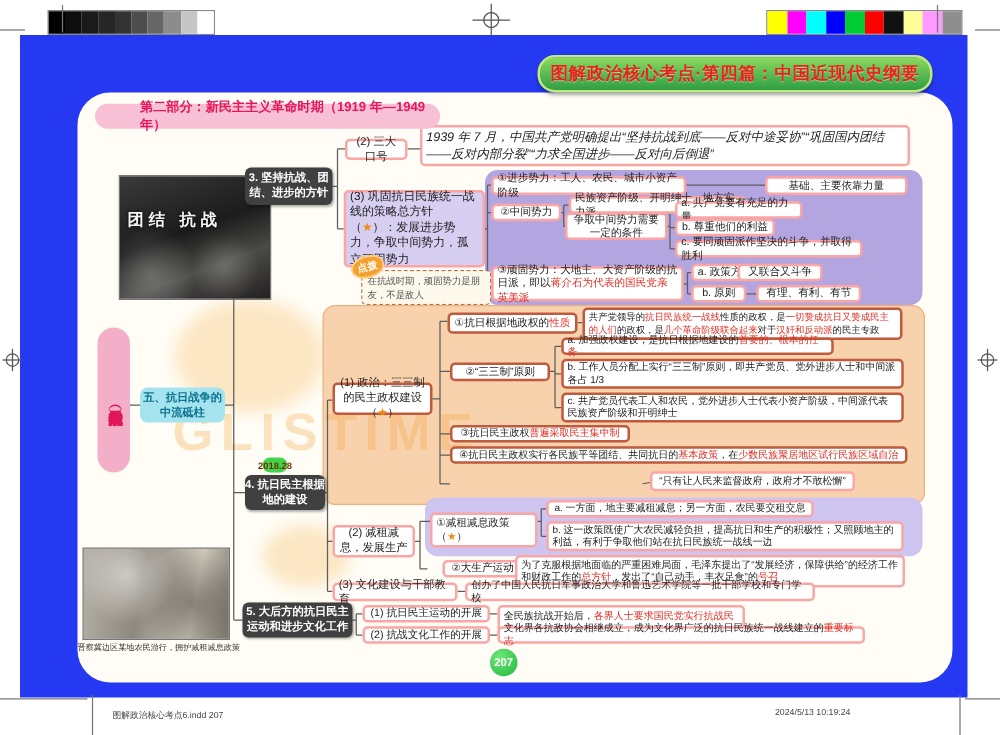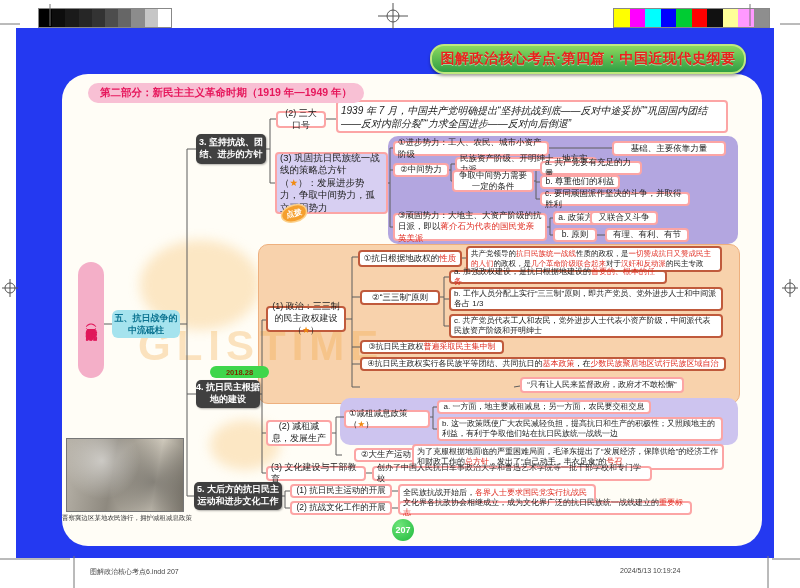--- a/index.html
+++ b/index.html
@@ -10,22 +10,22 @@
   .swatchbar{display:flex;height:18px;border:1px solid #888;}
   .swatchbar div{flex:1 0 auto;width:13px;height:100%;}
   
   #blueframe{left:16px;top:28px;width:758px;height:530px;background:#2439f1;z-index:0;}
   #content{left:62px;top:74px;width:700px;height:472px;background:#fffdf6;border-radius:26px;z-index:0;}
   
   .greenbanner{left:430px;top:44px;width:312px;height:26px;border-radius:14px;z-index:4;
     background:linear-gradient(#8bd95e,#2f9e44);border:2px solid #bfe87e;box-shadow:0 2px 3px rgba(0,0,0,.35);
     color:#e8231c;font-weight:bold;font-size:14px;display:flex;align-items:center;justify-content:center;
     text-shadow:0 1px 0 rgba(255,255,255,.45);letter-spacing:.5px;}
-  .pinkbanner{left:88px;top:83px;width:276px;height:20px;border-radius:10px;background:#f8c0d4;z-index:4;
-    color:#e6175c;font-weight:bold;font-size:10.5px;display:flex;align-items:center;justify-content:center;}
+  .pinkbanner{left:76px;top:83px;width:240px;height:20px;border-radius:10px;background:#f8c0d4;z-index:4;
+    color:#e6175c;font-weight:bold;font-size:10.5px;display:flex;align-items:center;justify-content:center;padding-left:36px;}
   
   .wbox{background:#fff;border:2px solid #fca5a5;border-radius:4px;color:#222;z-index:3;
     display:flex;align-items:center;justify-content:center;text-align:left;
     font-size:8.5px;line-height:1.3;padding:1px 3px;box-sizing:border-box;}
   .center{text-align:center;}
   .f10{font-size:10px;font-style:italic;} .f95{font-size:9.5px;} .f9{font-size:9px;} .f8{font-size:8px;} .f75{font-size:7.5px;}
   .rbord{border-color:#c05a3c;}
   .dark-node{background:#404040;color:#fff;font-weight:bold;border-radius:5px;z-index:3;
     display:flex;align-items:center;justify-content:center;text-align:center;line-height:1.3;
     box-shadow:1px 1px 2px rgba(0,0,0,.3);}
@@ -158,51 +158,55 @@
       M366 473 L372 473
       M282 496 L285 496  M285 491 L285 508  M285 491 L290 491  M285 508 L290 508
       M392 491 L398 491
       M392 508 L398 508"></path>
   </svg>
 
   <div class="abs panel panel-purple" style="left:388px;top:136px;width:350px;height:108px;"></div>
   <div class="abs panel panel-salmon" style="left:258px;top:244px;width:480px;height:158px;"></div>
   <div class="abs panel panel-lav" style="left:340px;top:398px;width:398px;height:47px;"></div>
 
+  <div class="abs photo" id="photo1" style="left:95px;top:140px;width:122px;height:100px;">
+    <div class="bannertext">团结 抗战</div>
+  </div>
   <div class="abs photo" id="photo2" style="left:66px;top:438px;width:118px;height:74px;"></div>
   <div class="abs caption" style="left:52px;top:514px;width:150px;">晋察冀边区某地农民游行，拥护减租减息政策</div>
 
   <div class="abs pill-vert" style="left:78px;top:262px;width:26px;height:116px;">（十）抗日战争时期</div>
   <div class="abs cyan-node" style="left:112px;top:310px;width:68px;height:28px;">五、抗日战争的中流砥柱</div>
 
   <div class="abs dark-node f9" style="left:196px;top:134px;width:70px;height:30px;">3. 坚持抗战、团结、进步的方针</div>
   <div class="abs wbox f9 center" style="left:276px;top:111px;width:50px;height:17px;">(2) 三大口号</div>
   <div class="abs wbox f10" style="left:336px;top:100px;width:392px;height:33px;">1939 年 7 月，中国共产党明确提出“坚持抗战到底——反对中途妥协”“巩固国内团结——反对内部分裂”“力求全国进步——反对向后倒退”</div>
   <div class="abs wbox f95" style="left:275px;top:152px;width:113px;height:62px;background:#d7cff2;">
       <span><span>(3) 巩固抗日民族统一战线的策略总方针（</span><span class="c-o">★</span><span>）：发展进步势力，争取中间势力，孤立顽固势力</span></span>
     </div>
   <div class="abs tipicon" style="left:282px;top:206px;width:24px;height:15px;">点拨</div>
+  <div class="abs dashed-note" style="left:289px;top:216px;width:104px;height:28px;">在抗战时期，顽固势力是朋友，不是敌人</div>
 
   <div class="abs wbox" style="left:393px;top:141px;width:156px;height:15px;">①进步势力：工人、农民、城市小资产阶级</div>
   <div class="abs wbox" style="left:612px;top:141px;width:114px;height:15px;">基础、主要依靠力量</div>
   <div class="abs wbox" style="left:393px;top:163px;width:56px;height:14px;">②中间势力</div>
   <div class="abs wbox" style="left:455px;top:157px;width:142px;height:14px;">民族资产阶级、开明绅士、地方实力派</div>
   <div class="abs wbox center" style="left:452px;top:170px;width:82px;height:22px;">争取中间势力需要一定的条件</div>
   <div class="abs wbox" style="left:540px;top:161px;width:102px;height:14px;">a. 共产党要有充足的力量</div>
   <div class="abs wbox" style="left:540px;top:175px;width:80px;height:14px;">b. 尊重他们的利益</div>
   <div class="abs wbox" style="left:540px;top:192px;width:150px;height:14px;">c. 要同顽固派作坚决的斗争，并取得胜利</div>
   <div class="abs wbox" style="left:393px;top:213px;width:154px;height:28px;">
       <span><span>③顽固势力：大地主、大资产阶级的抗日派，即以</span><span class="c-r">蒋介石为代表的国民党亲英美派</span></span>
     </div>
   <div class="abs wbox" style="left:553px;top:211px;width:54px;height:14px;">a. 政策方针</div>
   <div class="abs wbox" style="left:590px;top:211px;width:68px;height:14px;">又联合又斗争</div>
   <div class="abs wbox" style="left:553px;top:228px;width:44px;height:14px;">b. 原则</div>
   <div class="abs wbox" style="left:605px;top:228px;width:84px;height:14px;">有理、有利、有节</div>
 
-  <div class="abs badge-green" style="left:210px;top:366px;width:59px;height:12px;">2018.28</div>
+  <div class="abs badge-green" style="left:210px;top:366px;width:20px;height:12px;">2018.28</div>
   <div class="abs dark-node f9" style="left:196px;top:380px;width:64px;height:28px;">4. 抗日民主根据地的建设</div>
 
   <div class="abs wbox f9 center rbord" style="left:266px;top:306px;width:80px;height:26px;">
       <span><span>(1) 政治：三三制的民主政权建设（</span><span class="c-o">★</span><span>）</span></span>
     </div>
   <div class="abs wbox rbord" style="left:358px;top:250px;width:104px;height:17px;">
       <span><span>①抗日根据地政权的</span><span class="c-r">性质</span></span>
     </div>
   <div class="abs wbox f75 rbord" style="left:466px;top:246px;width:256px;height:26px;">
       <span><span>共产党领导的</span><span class="c-r">抗日民族统一战线</span><span>性质的政权，是</span><span class="c-r">一切赞成抗日又赞成民主的人们</span><span>的政权，是</span><span class="c-r">几个革命阶级联合起来</span><span>对于</span><span class="c-r">汉奸和反动派</span><span>的民主专政</span></span>
@@ -215,21 +219,21 @@
   <div class="abs wbox f8 rbord" style="left:449px;top:314px;width:274px;height:24px;">c. 共产党员代表工人和农民，党外进步人士代表小资产阶级，中间派代表民族资产阶级和开明绅士</div>
   <div class="abs wbox f8 rbord" style="left:360px;top:340px;width:144px;height:14px;">
       <span><span>③抗日民主政权</span><span class="c-r">普遍采取民主集中制</span></span>
     </div>
   <div class="abs wbox f8 rbord" style="left:360px;top:357px;width:366px;height:14px;">
       <span><span>④抗日民主政权实行各民族平等团结、共同抗日的</span><span class="c-r">基本政策</span><span>，在</span><span class="c-r">少数民族聚居地区试行民族区域自治</span></span>
     </div>
   <div class="abs wbox f8" style="left:520px;top:377px;width:164px;height:16px;">“只有让人民来监督政府，政府才不敢松懈”</div>
 
   <div class="abs wbox f9 center" style="left:266px;top:420px;width:66px;height:26px;">(2) 减租减息，发展生产</div>
-  <div class="abs wbox" style="left:344px;top:410px;width:86px;height:18px;">
+  <div class="abs wbox" style="left:344px;top:410px;width:86px;height:28px;">
       <span><span>①减租减息政策（</span><span class="c-o">★</span><span>）</span></span>
     </div>
   <div class="abs wbox f8" style="left:437px;top:400px;width:214px;height:14px;">a. 一方面，地主要减租减息；另一方面，农民要交租交息</div>
   <div class="abs wbox f8" style="left:437px;top:417px;width:286px;height:24px;">b. 这一政策既使广大农民减轻负担，提高抗日和生产的积极性；又照顾地主的利益，有利于争取他们站在抗日民族统一战线一边</div>
   <div class="abs wbox" style="left:342px;top:448px;width:64px;height:14px;margin-left:12px;">②大生产运动</div>
   <div class="abs wbox f8" style="left:412px;top:444px;width:312px;height:26px;">
       <span><span>为了克服根据地面临的严重困难局面，毛泽东提出了“发展经济，保障供给”的经济工作和财政工作的</span><span class="c-r">总方针</span><span>，发出了“自己动手，丰衣足食”的</span><span class="c-r">号召</span></span>
     </div>
 
   <div class="abs wbox f9" style="left:266px;top:466px;width:100px;height:15px;">(3) 文化建设与干部教育</div>

